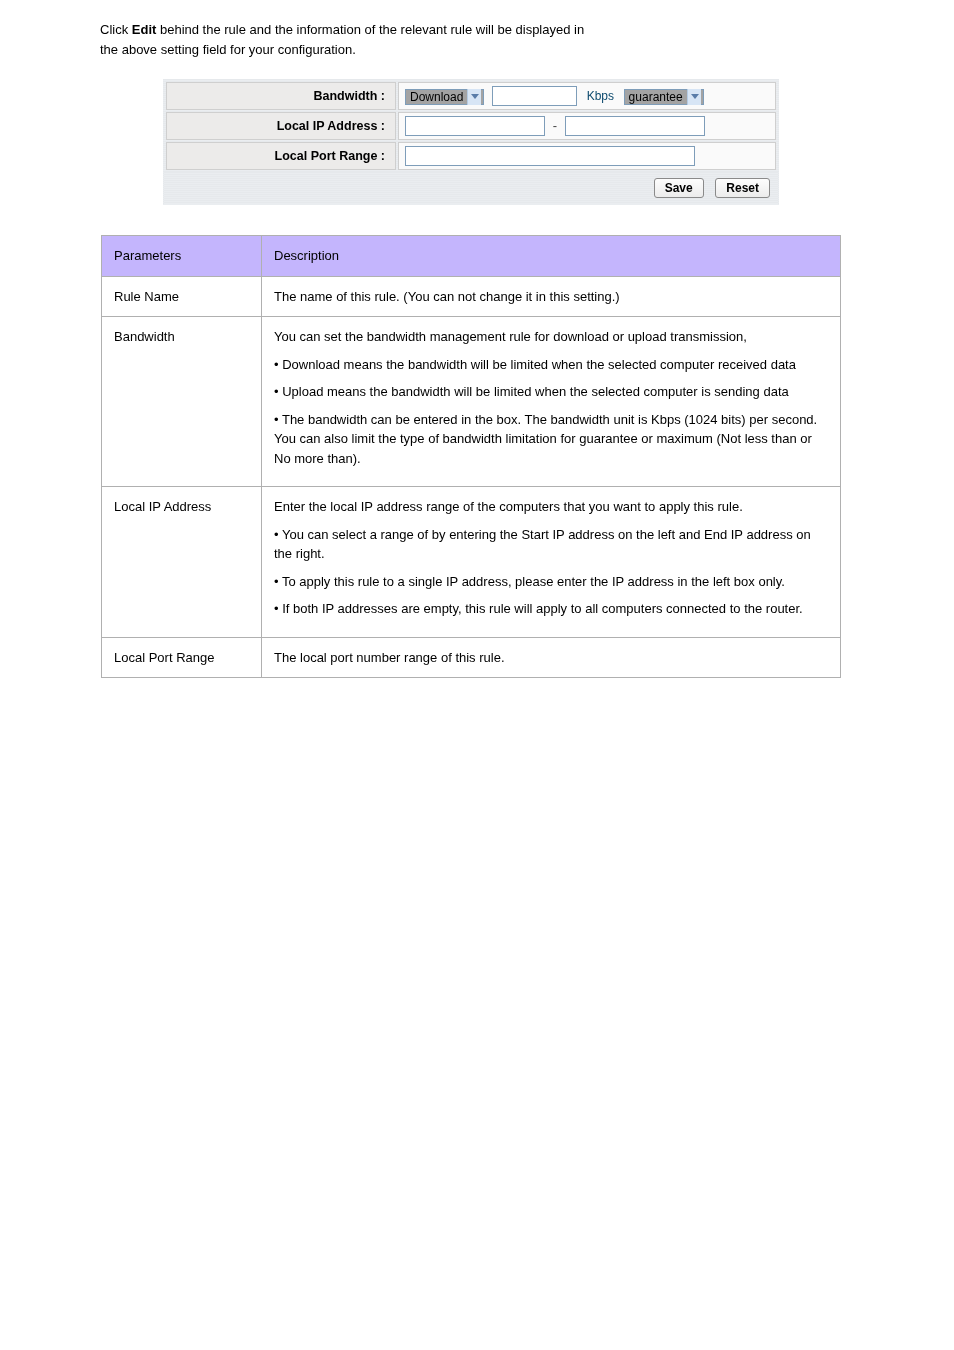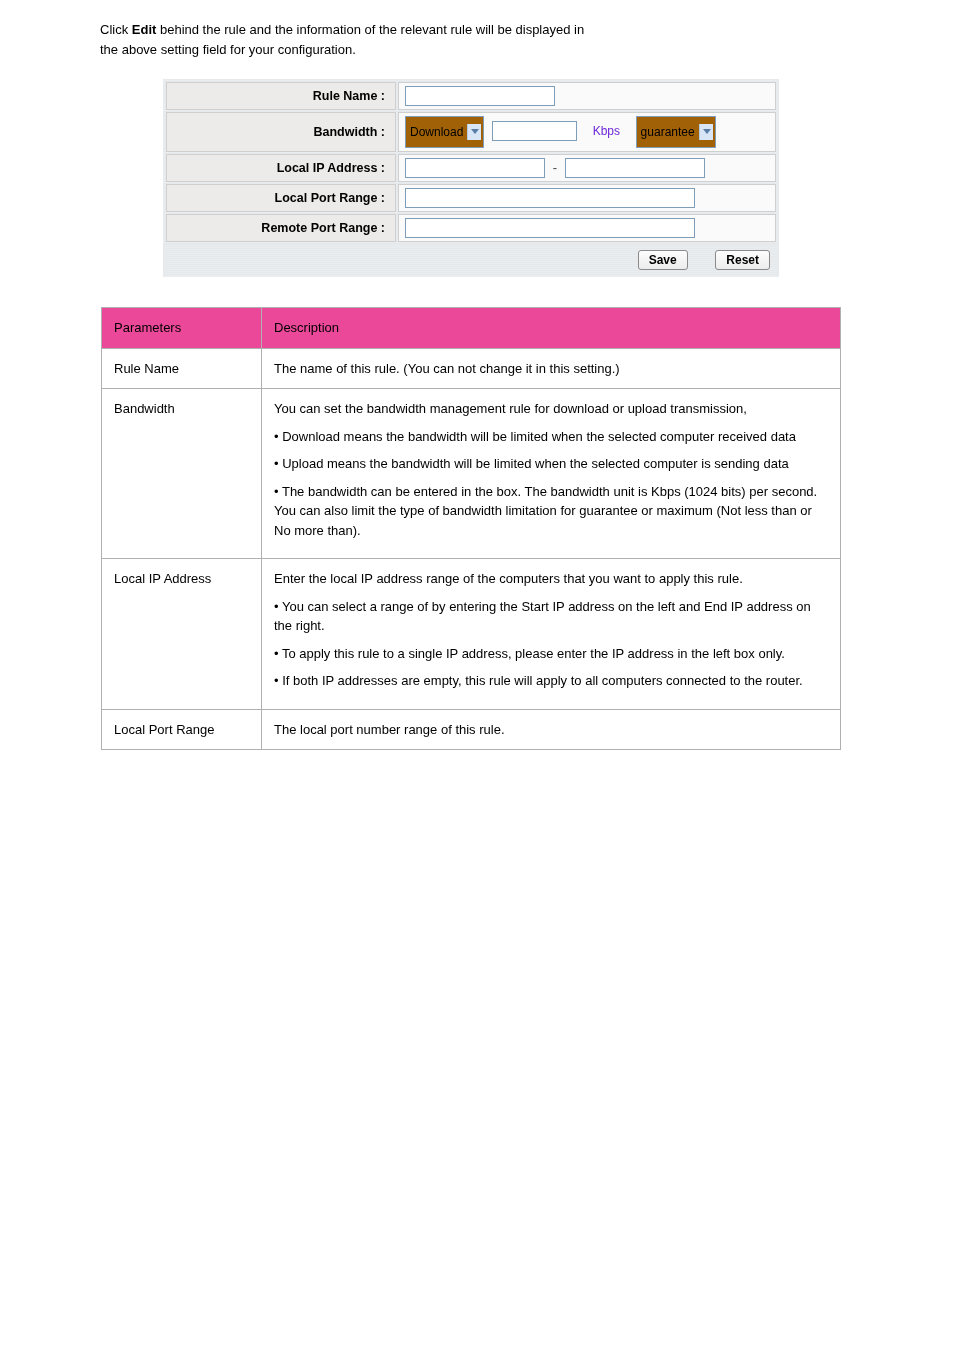--- a/index.html
+++ b/index.html
@@ -55,24 +55,24 @@
   }
   .inp {
     border: 1px solid #7e9db9;
     height: 20px;
     font-size: 12px;
     padding: 1px 3px;
     background: #fff;
   }
   .sel {
     border: 1px solid #7e9db9;
-    background: #a16207;
+    background: #a3a3a3;
     display: inline-flex;
     align-items: center;
-    height: 32px;
+    height: 16px;
     font-size: 12px;
     padding: 0 2px 0 4px;
     vertical-align: middle;
   }
   .sel .arrow {
     display: inline-block;
     margin-left: 4px;
     width: 14px;
     height: 16px;
     background: #d7e5f5;
@@ -81,55 +81,55 @@
   }
   .sel .arrow::after {
     content: "";
     position: absolute;
     left: 3px; top: 5px;
     border-left: 4px solid transparent;
     border-right: 4px solid transparent;
     border-top: 5px solid #5a7ca8;
   }
   .dash { margin: 0 4px; color:#444; }
-  .unit { margin: 0 12px; font-size:12px; color:#6d28d9; }
+  .unit { margin: 0 6px; font-size:12px; color:#0c4a6e; }
 
   .btnrow {
     text-align: right;
     padding: 6px 8px 6px 0;
     background-image: repeating-linear-gradient(0deg, #eaedf0 0 1px, #e6e9ec 1px 2px);
   }
   .btn {
     display: inline-block;
     border: 1px solid #8a8a8a;
     border-radius: 3px;
     background: linear-gradient(#fdfdfd,#ececec);
     padding: 2px 10px;
     font-size: 12px;
     font-weight: bold;
-    margin-left: 24px;
+    margin-left: 8px;
     cursor: pointer;
   }
 
   
   .doctable {
     width: 740px;
     margin: 10px auto 0 auto;
     border-collapse: collapse;
   }
   .doctable th, .doctable td {
     border: 1px solid #b0b0b0;
     padding: 10px 12px;
     vertical-align: top;
     font-size: 13px;
     line-height: 1.5;
     text-align: left;
   }
   .doctable th {
-    background: #ec4899;
+    background: #c4b5fd;
     font-weight: normal;
   }
   .doctable td.param {
     width: 160px;
   }
   .doctable .li {
     margin: 8px 0 8px 0;
   }
   .doctable .li::before{
     content: "• ";
@@ -142,26 +142,20 @@
 
   <p class="para">
     <span>Click </span><span class="edit-bold">Edit</span><span> behind the rule and the information of the relevant rule will be displayed in</span>
     <br>
     <span>the above setting field for your configuration.</span>
   </p>
 
   <div class="formwrap">
     <table class="formtable">
       <tbody>
-          <tr>
-        <td class="lbl">Rule Name :</td>
-        <td class="fld">
-          <input class="inp" style="width: 150px;" value="">
-        </td>
-      </tr>
       <tr>
         <td class="lbl">Bandwidth :</td>
         <td class="fld">
           <span class="sel">
             <span>Download</span>
             <span class="arrow"></span>
           </span>
           <input class="inp" style="width: 85px; margin-left: 4px;" value="">
           <span class="unit">Kbps</span>
           <span class="sel">
@@ -177,26 +171,20 @@
           <span class="dash">-</span>
           <input class="inp" style="width: 140px;" value="">
         </td>
       </tr>
       <tr>
         <td class="lbl">Local Port Range :</td>
         <td class="fld">
           <input class="inp" style="width: 290px;" value="">
         </td>
       </tr>
-      <tr>
-        <td class="lbl">Remote Port Range :</td>
-        <td class="fld">
-          <input class="inp" style="width: 290px;" value="">
-        </td>
-      </tr>
     </tbody>
       </table>
     <div class="btnrow">
       <span class="btn">Save</span>
       <span class="btn">Reset</span>
     </div>
   </div>
 
   <table class="doctable">
     <tbody>

